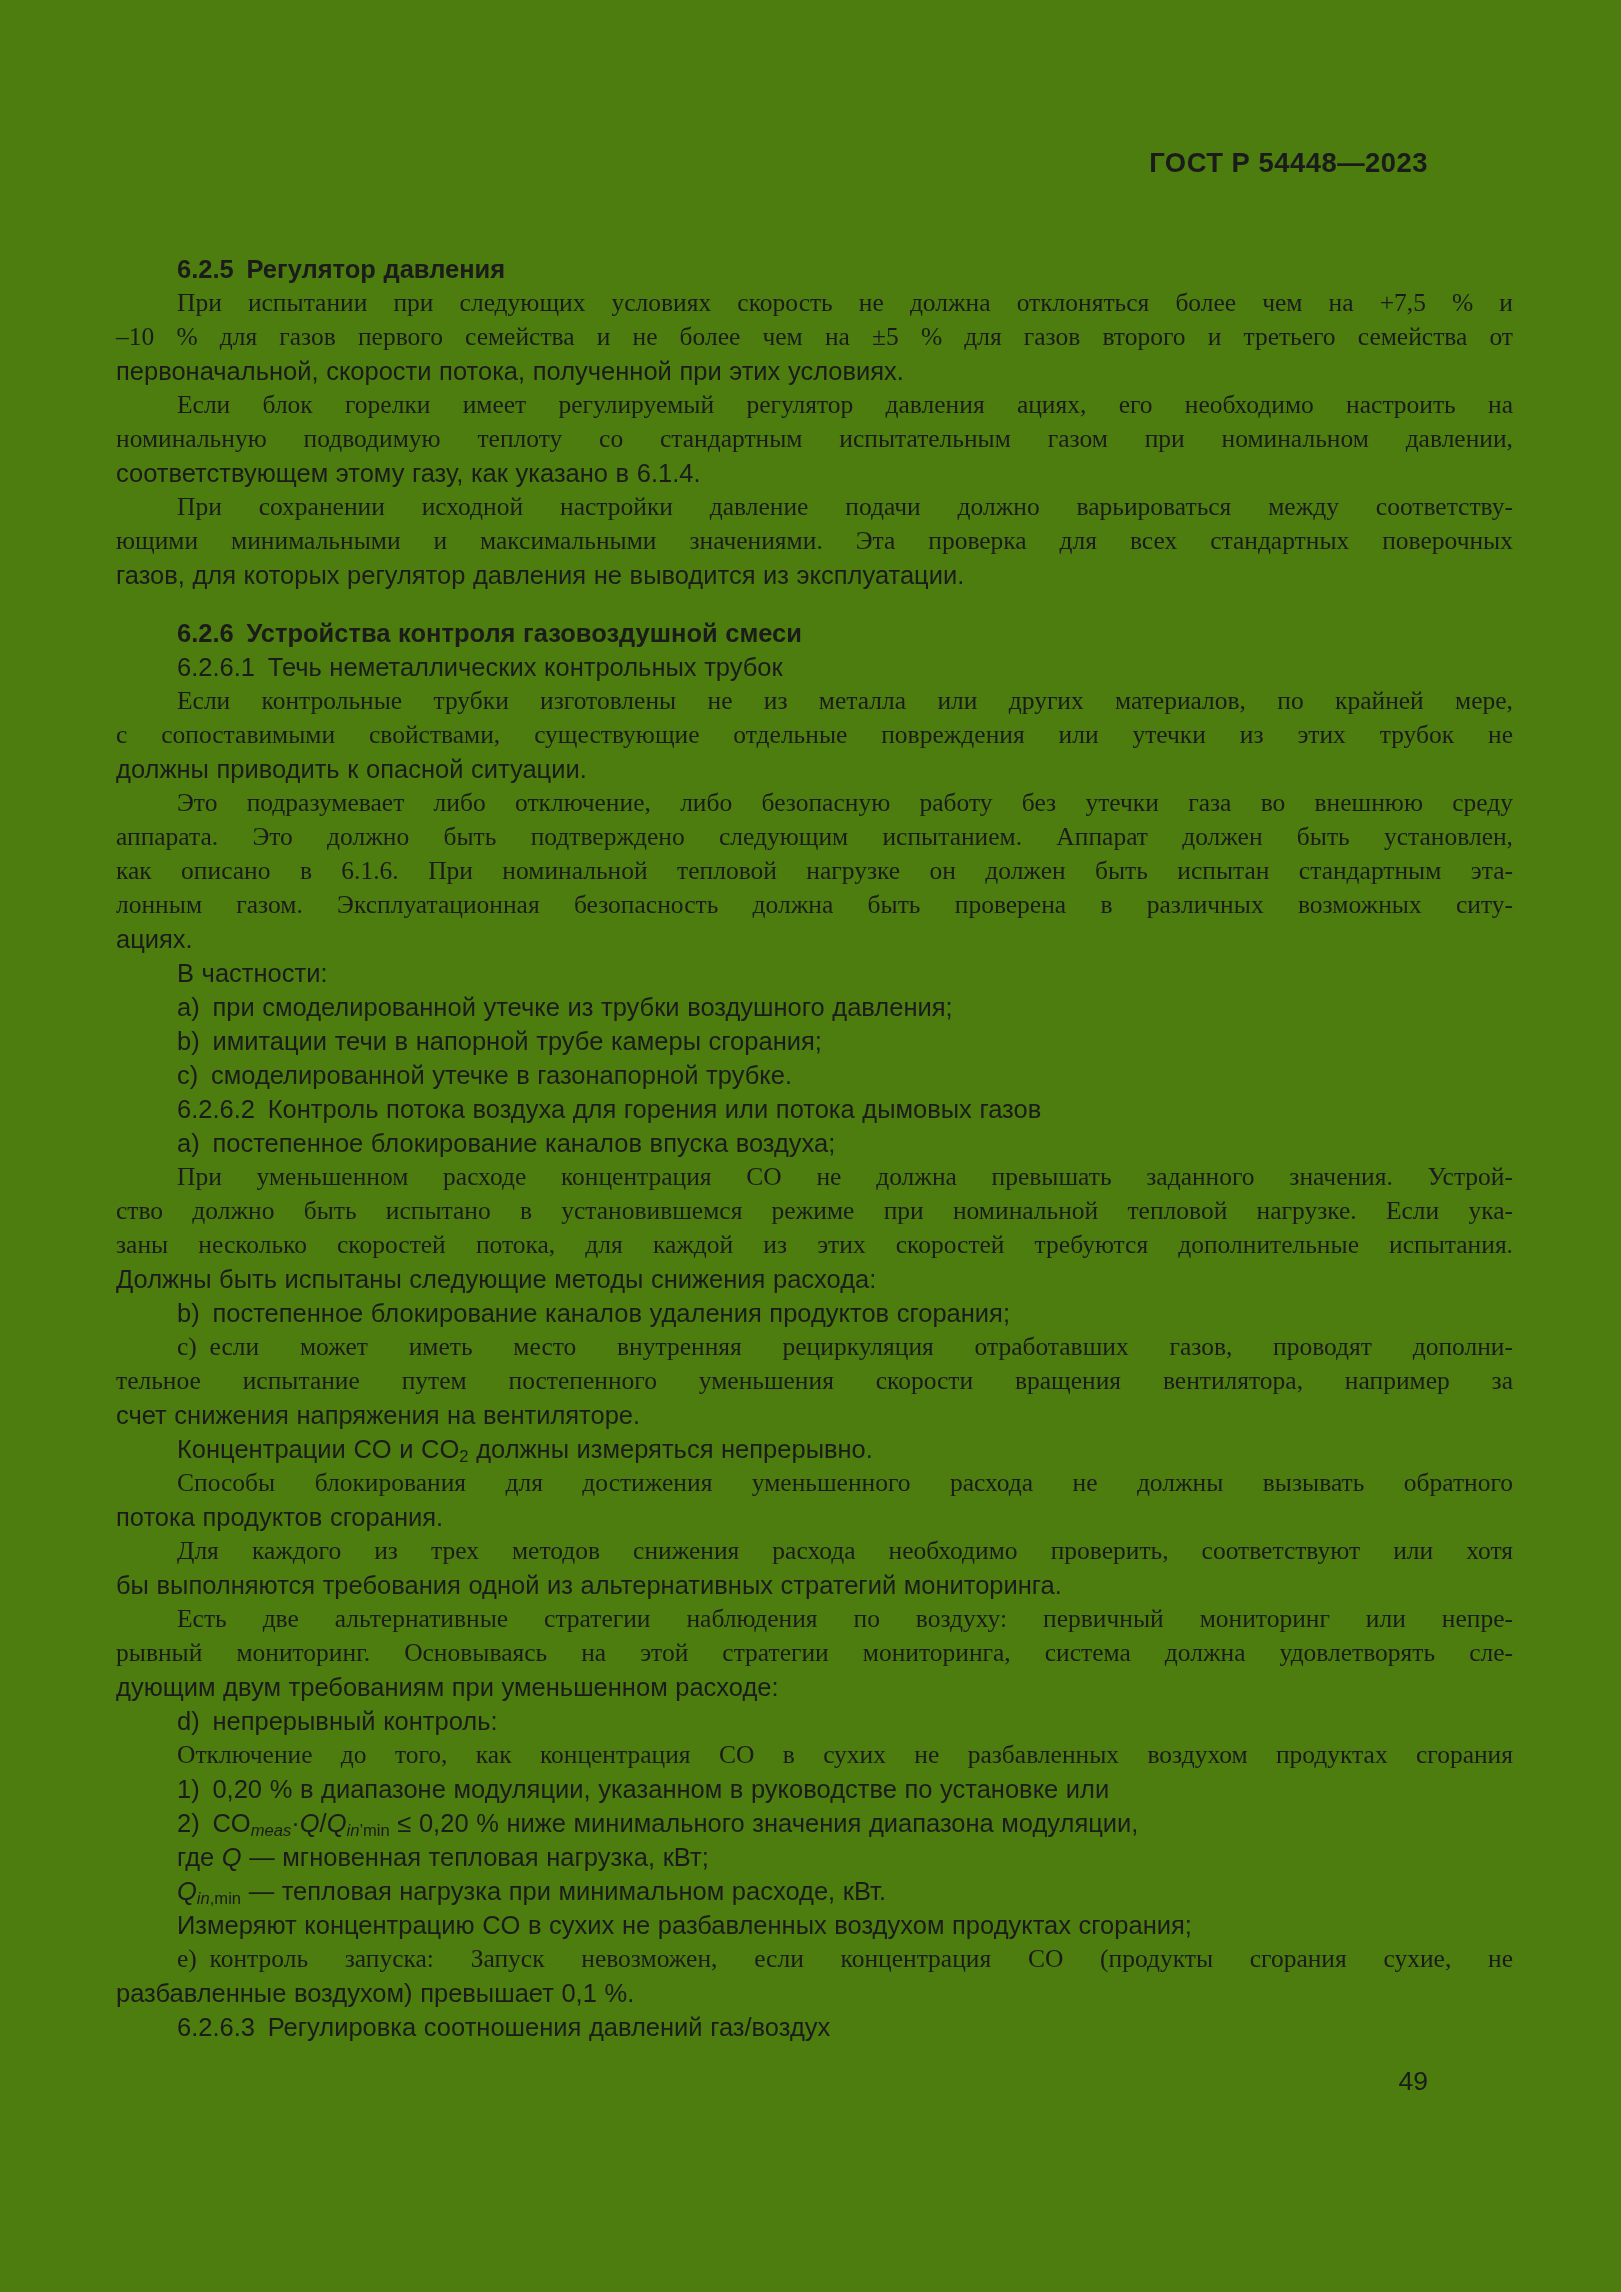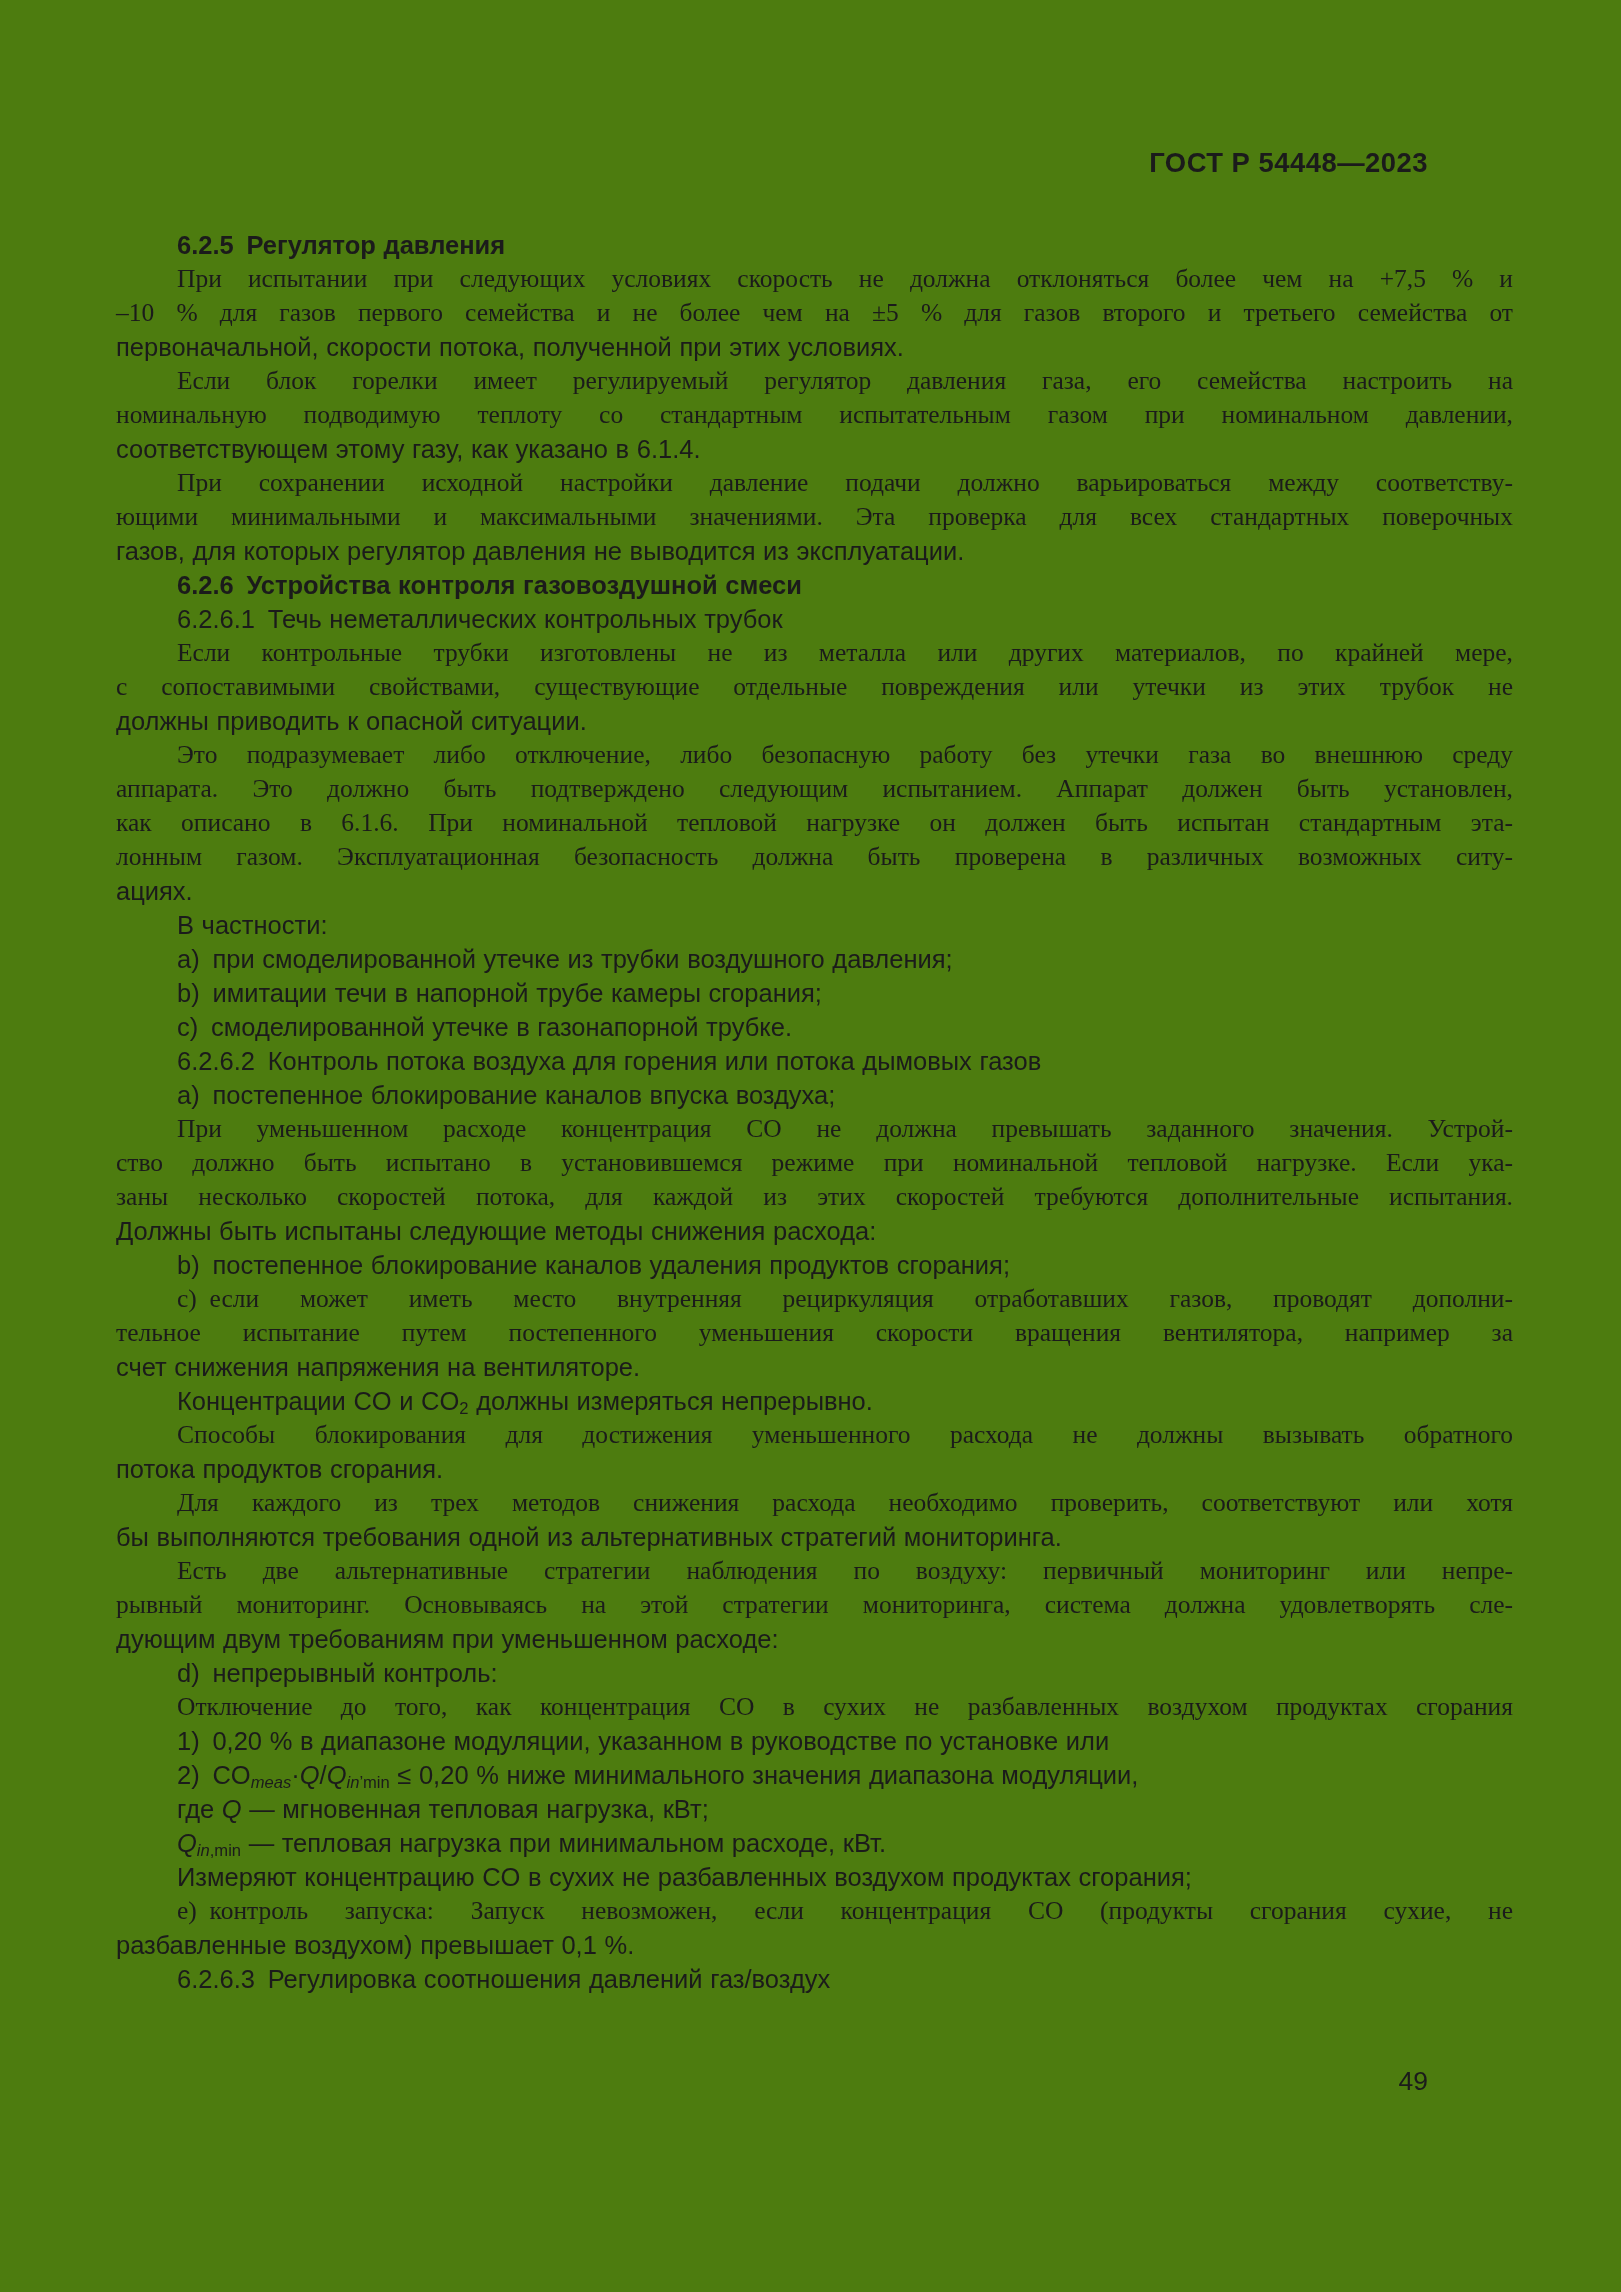--- a/index.html
+++ b/index.html
@@ -18,21 +18,21 @@
   .doc-body{
     position:absolute;left:116px;top:228px;width:1397px;
   }
   .line{
     font-size:25.5px;line-height:34px;
     text-align:left;
     word-spacing:0.5px;
   }
   .line.jst{text-align:justify;text-align-last:justify;font-family:Liberation Serif, serif;}
   .line.ind{padding-left:61px;}
-  .block.h .line{font-weight:700;}
+  .block.h .line{font-weight:700;margin-top:24px;}
   .sb{font-size:65%;position:relative;bottom:-0.22em;line-height:0;}
   .it{font-style:italic;}
   .page-number{
     position:absolute;top:2066px;right:193px;
     font-size:26.5px;
   }
 </style>
 </head>
 <body>
 
@@ -41,21 +41,21 @@
   <div class="doc-body">
       <div class="block h">
         <div class="line ind">6.2.5 Регулятор давления</div>
       </div>
       <div class="block p">
         <div class="line ind jst">При испытании при следующих условиях скорость не должна отклоняться более чем на +7,5 % и</div>
         <div class="line jst">–10 % для газов первого семейства и не более чем на ±5 % для газов второго и третьего семейства от</div>
         <div class="line">первоначальной, скорости потока, полученной при этих условиях.</div>
       </div>
       <div class="block p">
-        <div class="line ind jst">Если блок горелки имеет регулируемый регулятор давления газа, его семейства настроить на</div>
+        <div class="line ind jst">Если блок горелки имеет регулируемый регулятор давления ациях, его необходимо настроить на</div>
         <div class="line jst">номинальную подводимую теплоту со стандартным испытательным газом при номинальном давлении,</div>
         <div class="line">соответствующем этому газу, как указано в 6.1.4.</div>
       </div>
       <div class="block p">
         <div class="line ind jst">При сохранении исходной настройки давление подачи должно варьироваться между соответству-</div>
         <div class="line jst">ющими минимальными и максимальными значениями. Эта проверка для всех стандартных поверочных</div>
         <div class="line">газов, для которых регулятор давления не выводится из эксплуатации.</div>
       </div>
       <div class="block h">
         <div class="line ind">6.2.6 Устройства контроля газовоздушной смеси</div>

